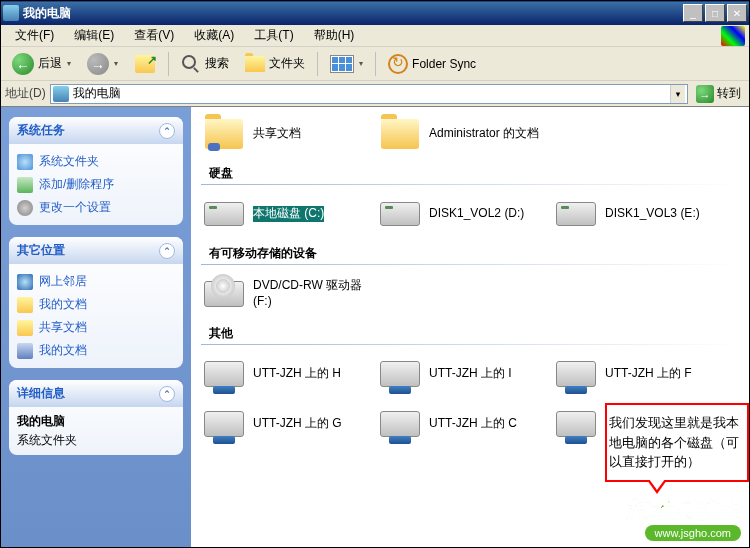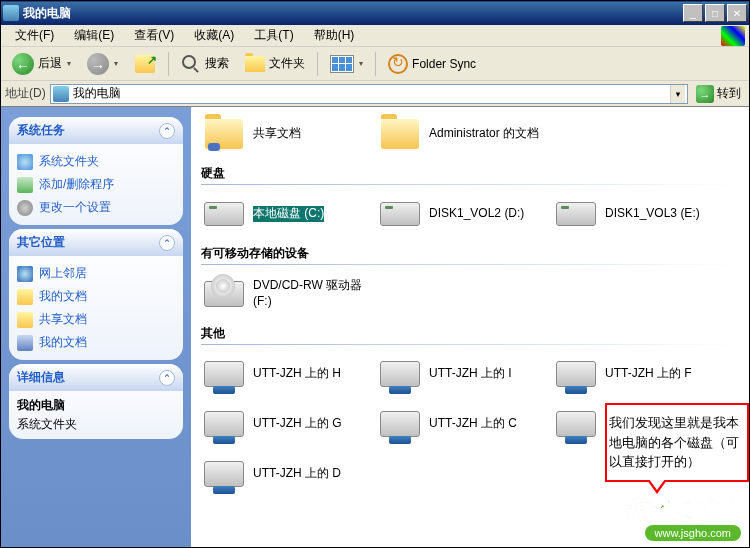--- a/index.html
+++ b/index.html
@@ -38,21 +38,21 @@
 .addressbar .lbl { color: #444; }
 .addr-input { flex: 1; height: 20px; border: 1px solid #7f9db9; background: #fff; display: flex; align-items: center; padding: 0 2px; }
 .addr-input .sm-icon { width: 16px; height: 16px; background: linear-gradient(#87ceeb, #4682b4); border-radius: 2px; margin-right: 4px; }
 .addr-input .txt { flex: 1; }
 .addr-input .dd2 { width: 15px; text-align: center; background: #ece9d8; border-left: 1px solid #ccc; height: 18px; line-height: 18px; font-size: 9px; }
 .gobtn { display: flex; align-items: center; gap: 3px; padding: 2px 4px; }
 .gobtn .go-icon { width: 18px; height: 18px; border-radius: 3px; background: radial-gradient(circle at 30% 30%, #7dd87d, #2a8a2a); display: flex; align-items: center; justify-content: center; color: #fff; font-size: 11px; }
 
 .content { display: flex; height: calc(100% - 106px); }
 .sidebar { width: 190px; background: linear-gradient(#7a9ed8, #6b8fc9); padding: 10px 8px; overflow-y: auto; }
-.panel { background: linear-gradient(#fff, #eef3fb); border-radius: 14px; margin-bottom: 4px; overflow: hidden; }
+.panel { background: linear-gradient(#fff, #eef3fb); border-radius: 8px; margin-bottom: 12px; overflow: hidden; }
 .panel-hdr { background: linear-gradient(#fff, #c6d6ef); padding: 5px 8px; display: flex; align-items: center; justify-content: space-between; font-weight: bold; color: #215dc6; cursor: default; }
 .panel-hdr .chev { width: 16px; height: 16px; border-radius: 50%; background: #fff; border: 1px solid #a0b8e0; display: flex; align-items: center; justify-content: center; font-size: 9px; color: #4a72c0; }
 .panel-body { padding: 6px 8px; }
 .task-item { display: flex; align-items: center; gap: 6px; padding: 3px 0; color: #215dc6; cursor: default; }
 .task-item .ti-icon { width: 16px; height: 16px; display: inline-block; }
 .ico-info { background: radial-gradient(#b8e0f5, #4a90d9); border-radius: 2px; }
 .ico-add { background: linear-gradient(#c8e8c8, #5ab55a); border-radius: 2px; }
 .ico-gear { background: radial-gradient(#d0d0d0, #808080); border-radius: 50%; }
 .ico-net { background: radial-gradient(#b8e0f5, #2a6ab5); border-radius: 2px; }
 .ico-docs { background: linear-gradient(#fff59d, #f9c74f); border-radius: 2px; }
@@ -70,21 +70,21 @@
 .folder-big::before { content:''; position:absolute; top:-5px; left:0; width:16px; height:5px; background:#f6c450; border-radius:3px 3px 0 0; }
 .folder-big.shared::after { content:''; position:absolute; bottom:-2px; left:3px; width:12px; height:8px; background:#4a72c0; border-radius:3px; }
 .drive { width: 40px; height: 24px; background: linear-gradient(#f0f0f0, #c0c0c0); border: 1px solid #888; border-radius: 3px; position: relative; }
 .drive::after { content:''; position:absolute; top:3px; left:4px; width:8px; height:3px; background:#5a8a5a; border-radius:1px; }
 .cd-drive { width: 40px; height: 26px; background: linear-gradient(#f0f0f0, #c0c0c0); border: 1px solid #888; border-radius: 3px; position: relative; }
 .cd-drive::before { content:''; position:absolute; top:-8px; left:6px; width:24px; height:24px; border-radius:50%; background: radial-gradient(#fff, #d0d0d0 40%, #e8e8e8 42%, #b0b0b0); }
 .net-drive { width: 40px; height: 26px; background: linear-gradient(#f0f0f0, #c0c0c0); border: 1px solid #888; border-radius: 3px; position: relative; }
 .net-drive::after { content:''; position:absolute; bottom:-8px; left:8px; width:22px; height:8px; background: linear-gradient(#4080c0, #205090); border-radius:2px; }
 .ilabel { font-size: 12px; line-height: 1.3; word-break: break-all; }
 
-.section-hdr { font-weight: bold; margin: 10px 0 2px; }
+.section-hdr { font-weight: bold; margin: 10px 8px 2px; }
 .section-line { height: 1px; background: linear-gradient(to right, #a0b8d8, transparent); margin-bottom: 8px; }
 
 .callout { position: absolute; top: 296px; left: 414px; border: 2px solid #ff0000; background: #fff; padding: 8px 2px; font-size: 13px; line-height: 1.5; z-index: 5; }
 .callout::after { content:''; position:absolute; bottom:-14px; left:40px; width:0; height:0; border-left:10px solid transparent; border-right:10px solid transparent; border-top:14px solid #ff0000; }
 .callout::before { content:''; position:absolute; bottom:-10px; left:42px; width:0; height:0; border-left:8px solid transparent; border-right:8px solid transparent; border-top:11px solid #fff; z-index:1; }
 
 .watermark { position: absolute; bottom: 6px; right: 8px; text-align: right; z-index: 10; pointer-events: none; }
 .watermark .wm1 { font-size: 22px; font-weight: bold; font-style: italic; color: #5ab82a; -webkit-text-stroke: 1px #fff; letter-spacing: 1px; }
 .watermark .wm2 { background: #5ab82a; color: #fff; font-size: 11px; padding: 2px 10px; border-radius: 10px; display: inline-block; }
 </style>
@@ -307,26 +307,20 @@
             <span class="net-drive"></span>
           </span>
           <span class="ilabel">UTT-JZH 上的 C</span>
         </div>
       <div class="item">
           <span class="bigicon">
             <span class="net-drive"></span>
           </span>
           <span class="ilabel">UTT-JZH 上的 E</span>
         </div>
-      <div class="item">
-          <span class="bigicon">
-            <span class="net-drive"></span>
-          </span>
-          <span class="ilabel">UTT-JZH 上的 D</span>
-        </div>
     </div>
 
     <div class="callout">我们发现这里就是我本地电脑的各个磁盘（可以直接打开的）</div>
   </div>
 </div>
 
 <div class="watermark">
   <div class="wm1">技术员联盟</div>
   <div class="wm2">www.jsgho.com</div>
 </div>

